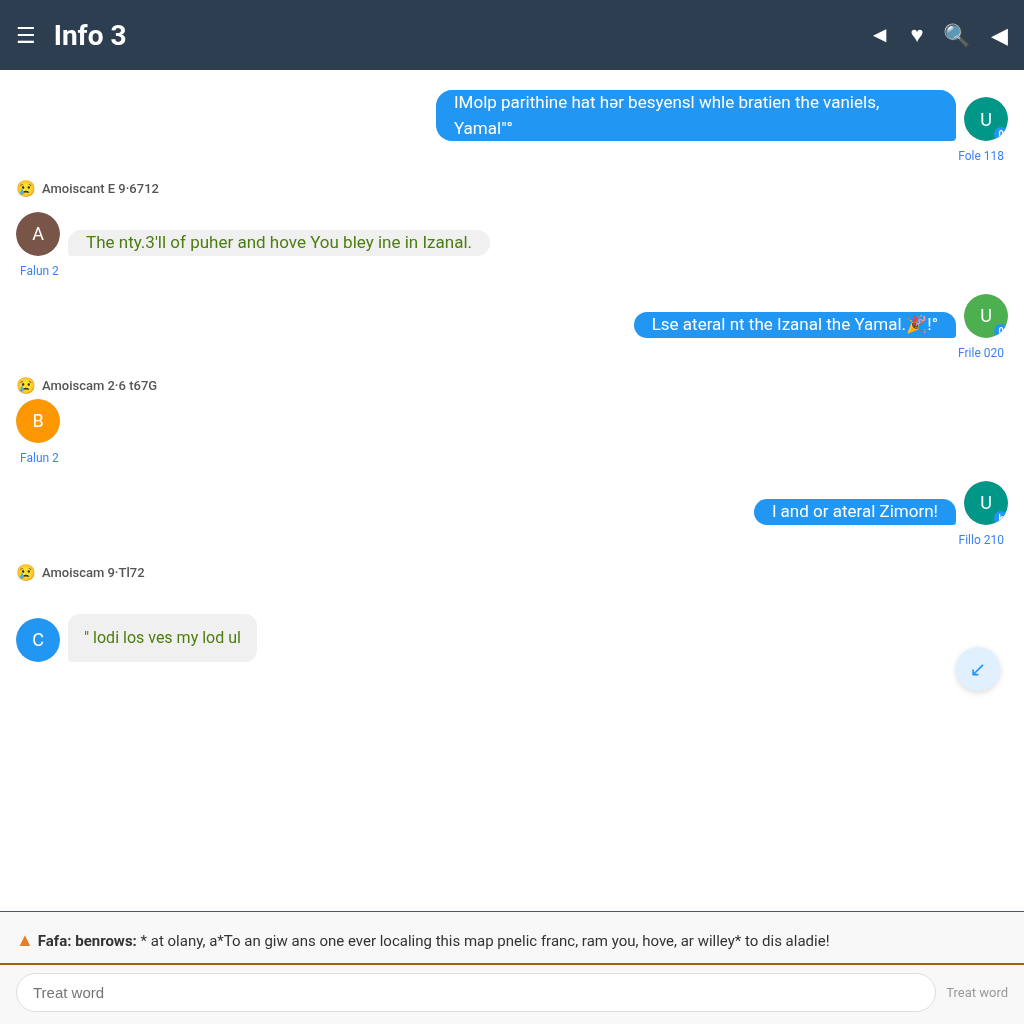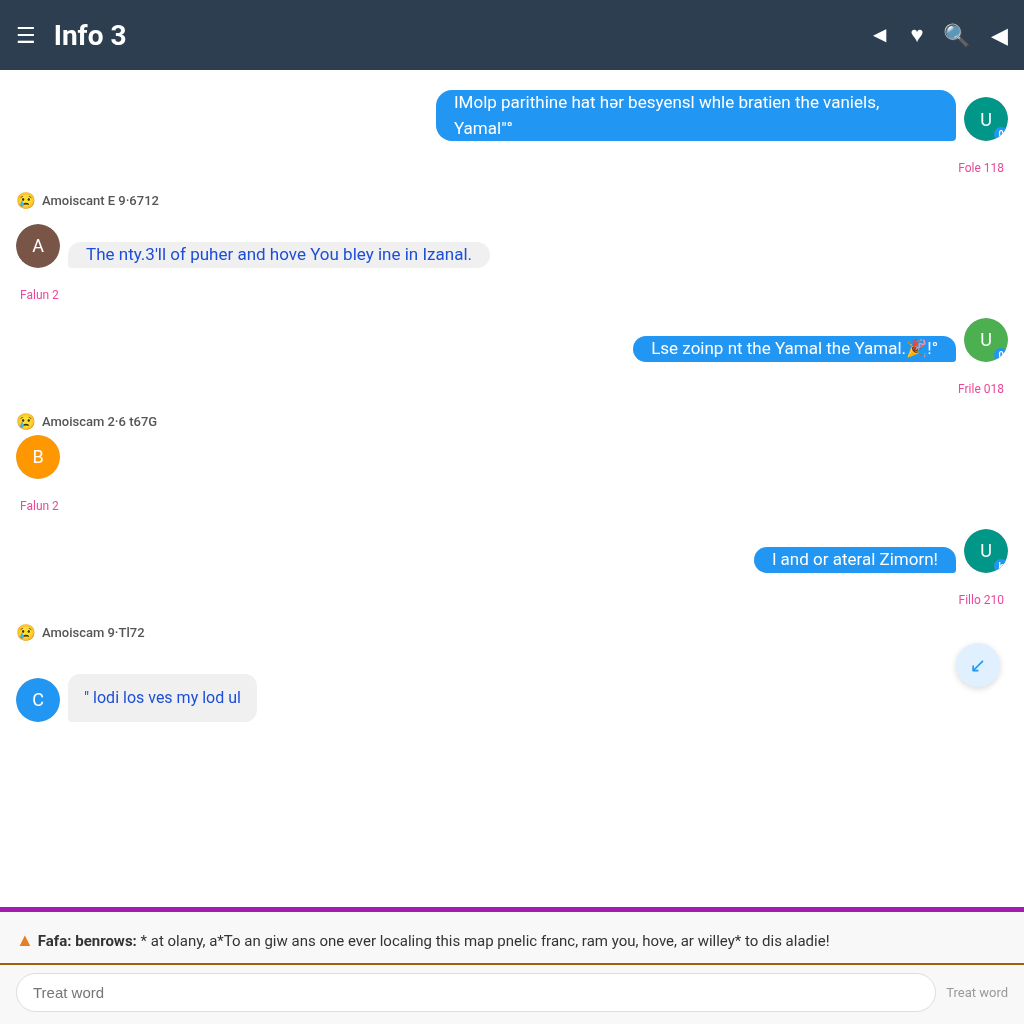--- a/index.html
+++ b/index.html
@@ -143,39 +143,39 @@
       font-size: 17px;
       line-height: 1.5;
     }
     .bubble.outgoing {
       background: #2196F3;
       color: white;
       border-bottom-right-radius: 4px;
     }
     .bubble.incoming {
       background: #f0f0f0;
-      color: #1d4ed8;
+      color: #4d7c0f;
       border-bottom-left-radius: 4px;
       margin-top: 28px;
     }
 
     .timestamp {
       font-size: 12px;
-      color: #ec4899;
-      margin-top: 20px;
+      color: #3b82f6;
+      margin-top: 8px;
       padding: 0 4px;
     }
     .msg-row.outgoing .timestamp {
       text-align: right;
     }
 
     
     .notification-bar {
       background: #f8f8f8;
-      border-top: 5px solid #a21caf;
+      border-top: 1px solid #a21caf;
       padding: 14px 16px 10px;
       font-size: 15px;
       color: #333;
       line-height: 1.5;
       flex-shrink: 0;
     }
     .notification-bar .warning-icon {
       color: #e67e22;
       font-size: 18px;
       margin-right: 4px;
@@ -290,23 +290,23 @@
           <div class="bubble incoming">The nty.3'll of puher and hove You bley ine in Izanal.</div>
         </div>
         <div class="timestamp">Falun 2</div>
       </div>
       <div class="msg-row outgoing">
         <div class="bubble-container">
           <div class="avatar">
       <div class="avatar-inner av-green">U</div>
       <div class="avatar-badge blue">0</div>
     </div>
-          <div class="bubble outgoing">Lse zoinp nt the Yamal the Yamal.🎉!°</div>
-        </div>
-        <div class="timestamp">Frile 018</div>
+          <div class="bubble outgoing">Lse ateral nt the Izanal the Yamal.🎉!°</div>
+        </div>
+        <div class="timestamp">Frile 020</div>
       </div>
       <div class="msg-row incoming">
         <div class="sender-info">
         <span class="sender-emoji">😢</span>
         <span class="sender-name">Amoiscam 2·6 t67G</span>
       </div>
         <div class="bubble-container">
           <div class="avatar">
       <div class="avatar-inner av-orange">B</div>
 

